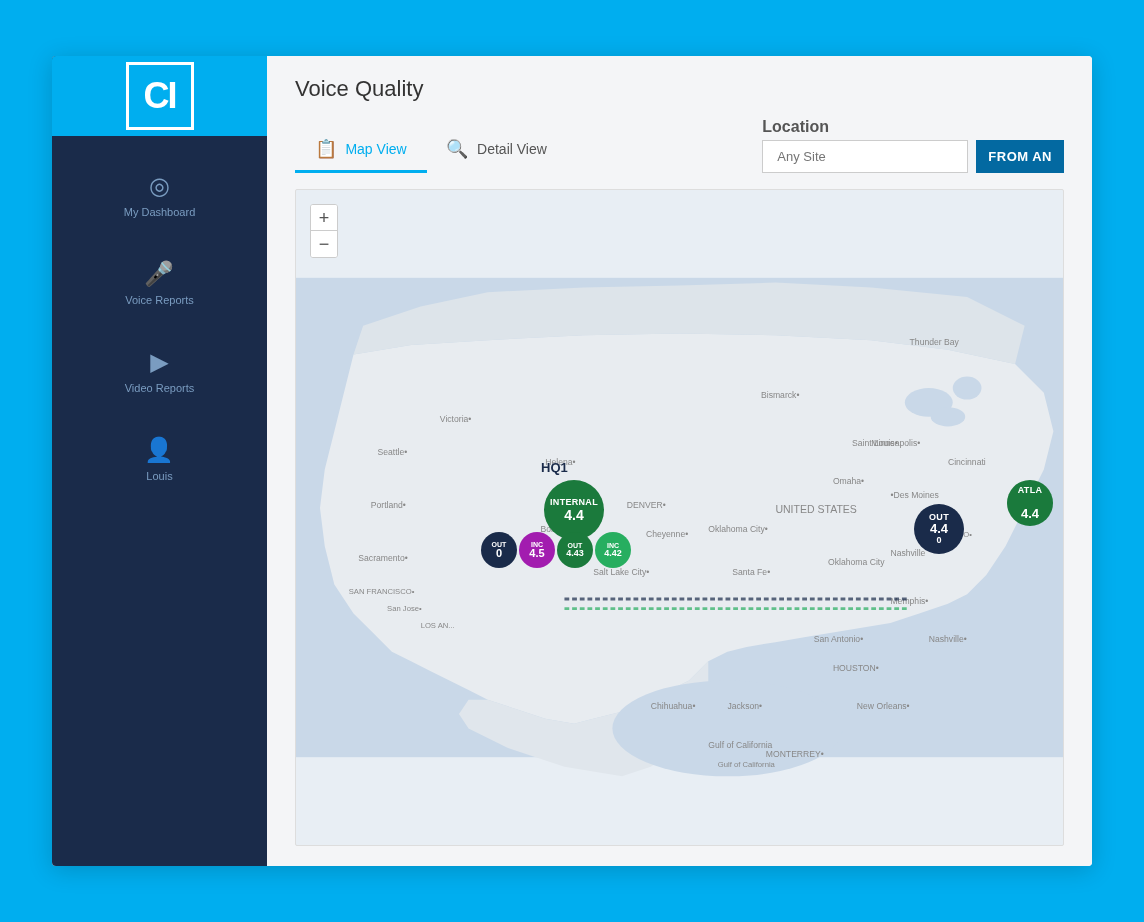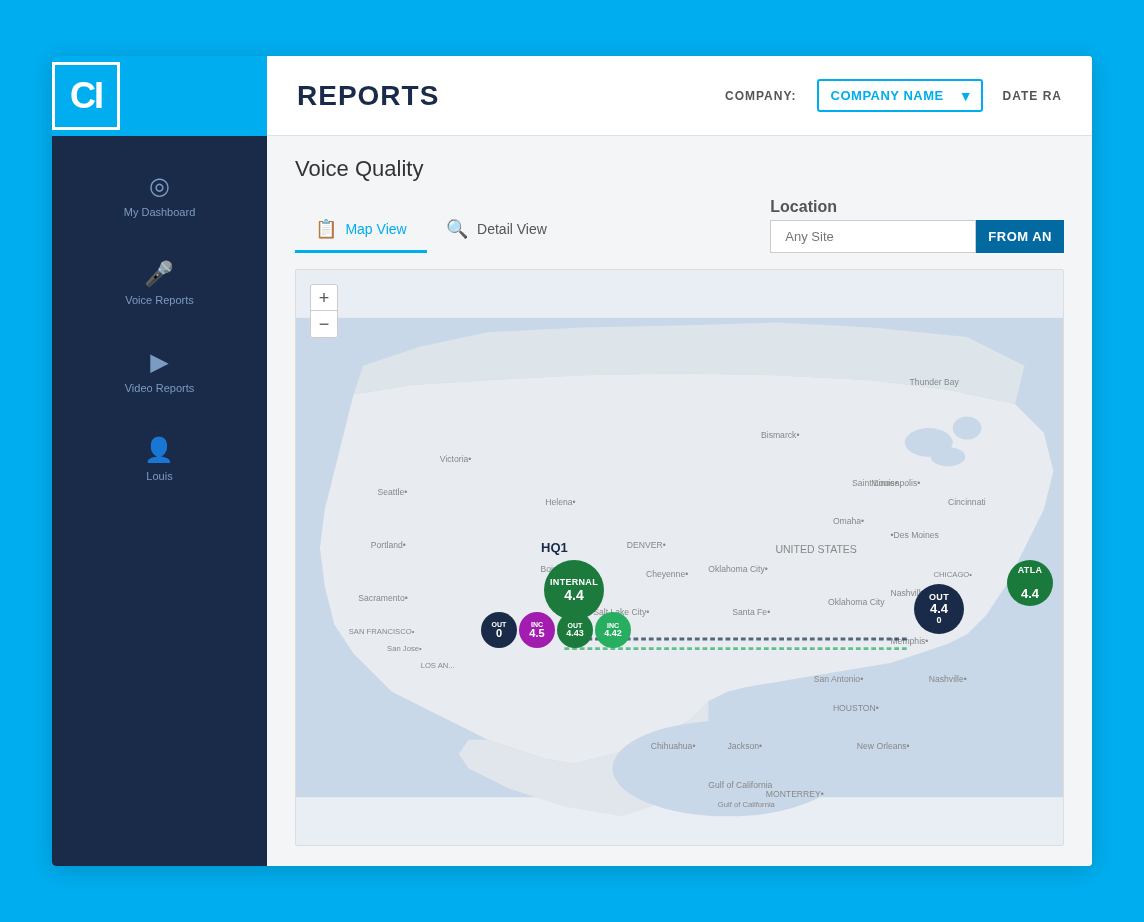--- a/index.html
+++ b/index.html
@@ -34,21 +34,21 @@
       flex-direction: column;
       align-items: center;
       flex-shrink: 0;
     }
 
     .sidebar-logo {
       width: 100%;
       background: #00AEEF;
       display: flex;
       align-items: center;
-      justify-content: flex-start;
+      justify-content: center;
       height: 80px;
       flex-shrink: 0;
     }
 
     .logo-box {
       width: 68px;
       height: 68px;
       background: #00AEEF;
       border: 3px solid white;
       display: flex;
@@ -221,21 +221,21 @@
     }
 
     .location-label {
       font-size: 16px;
       color: #555;
       font-weight: 600;
     }
 
     .location-input-row {
       display: flex;
-      gap: 0;
+      gap: 8px;
     }
 
     .location-input {
       border: 1px solid #ccc;
       padding: 8px 14px;
       font-size: 13px;
       color: #333;
       min-width: 200px;
       outline: none;
     }
@@ -421,31 +421,20 @@
       </div>
       <div class="nav-item">
         <span class="nav-icon">👤</span>
         <span class="nav-label">Louis</span>
       </div>
     </nav>
   </div>
 
   <div class="main-area">
 
-    <div class="header-bar">
-      <div class="header-title">REPORTS</div>
-      <span class="header-company-label">COMPANY:</span>
-      <div class="company-select-wrapper">
-        <select class="company-select">
-          <option>COMPANY NAME</option>
-        </select>
-        <span class="company-select-arrow">▼</span>
-      </div>
-      <span class="date-range-label">DATE RA</span>
-    </div>
 
     <div class="content-area">
       <div class="page-title">Voice Quality</div>
 
       <div class="tab-location-row">
         <div class="tabs">
           <div class="tab active">
             <span class="tab-icon">📋</span>
             <span>Map View</span>
           </div>

